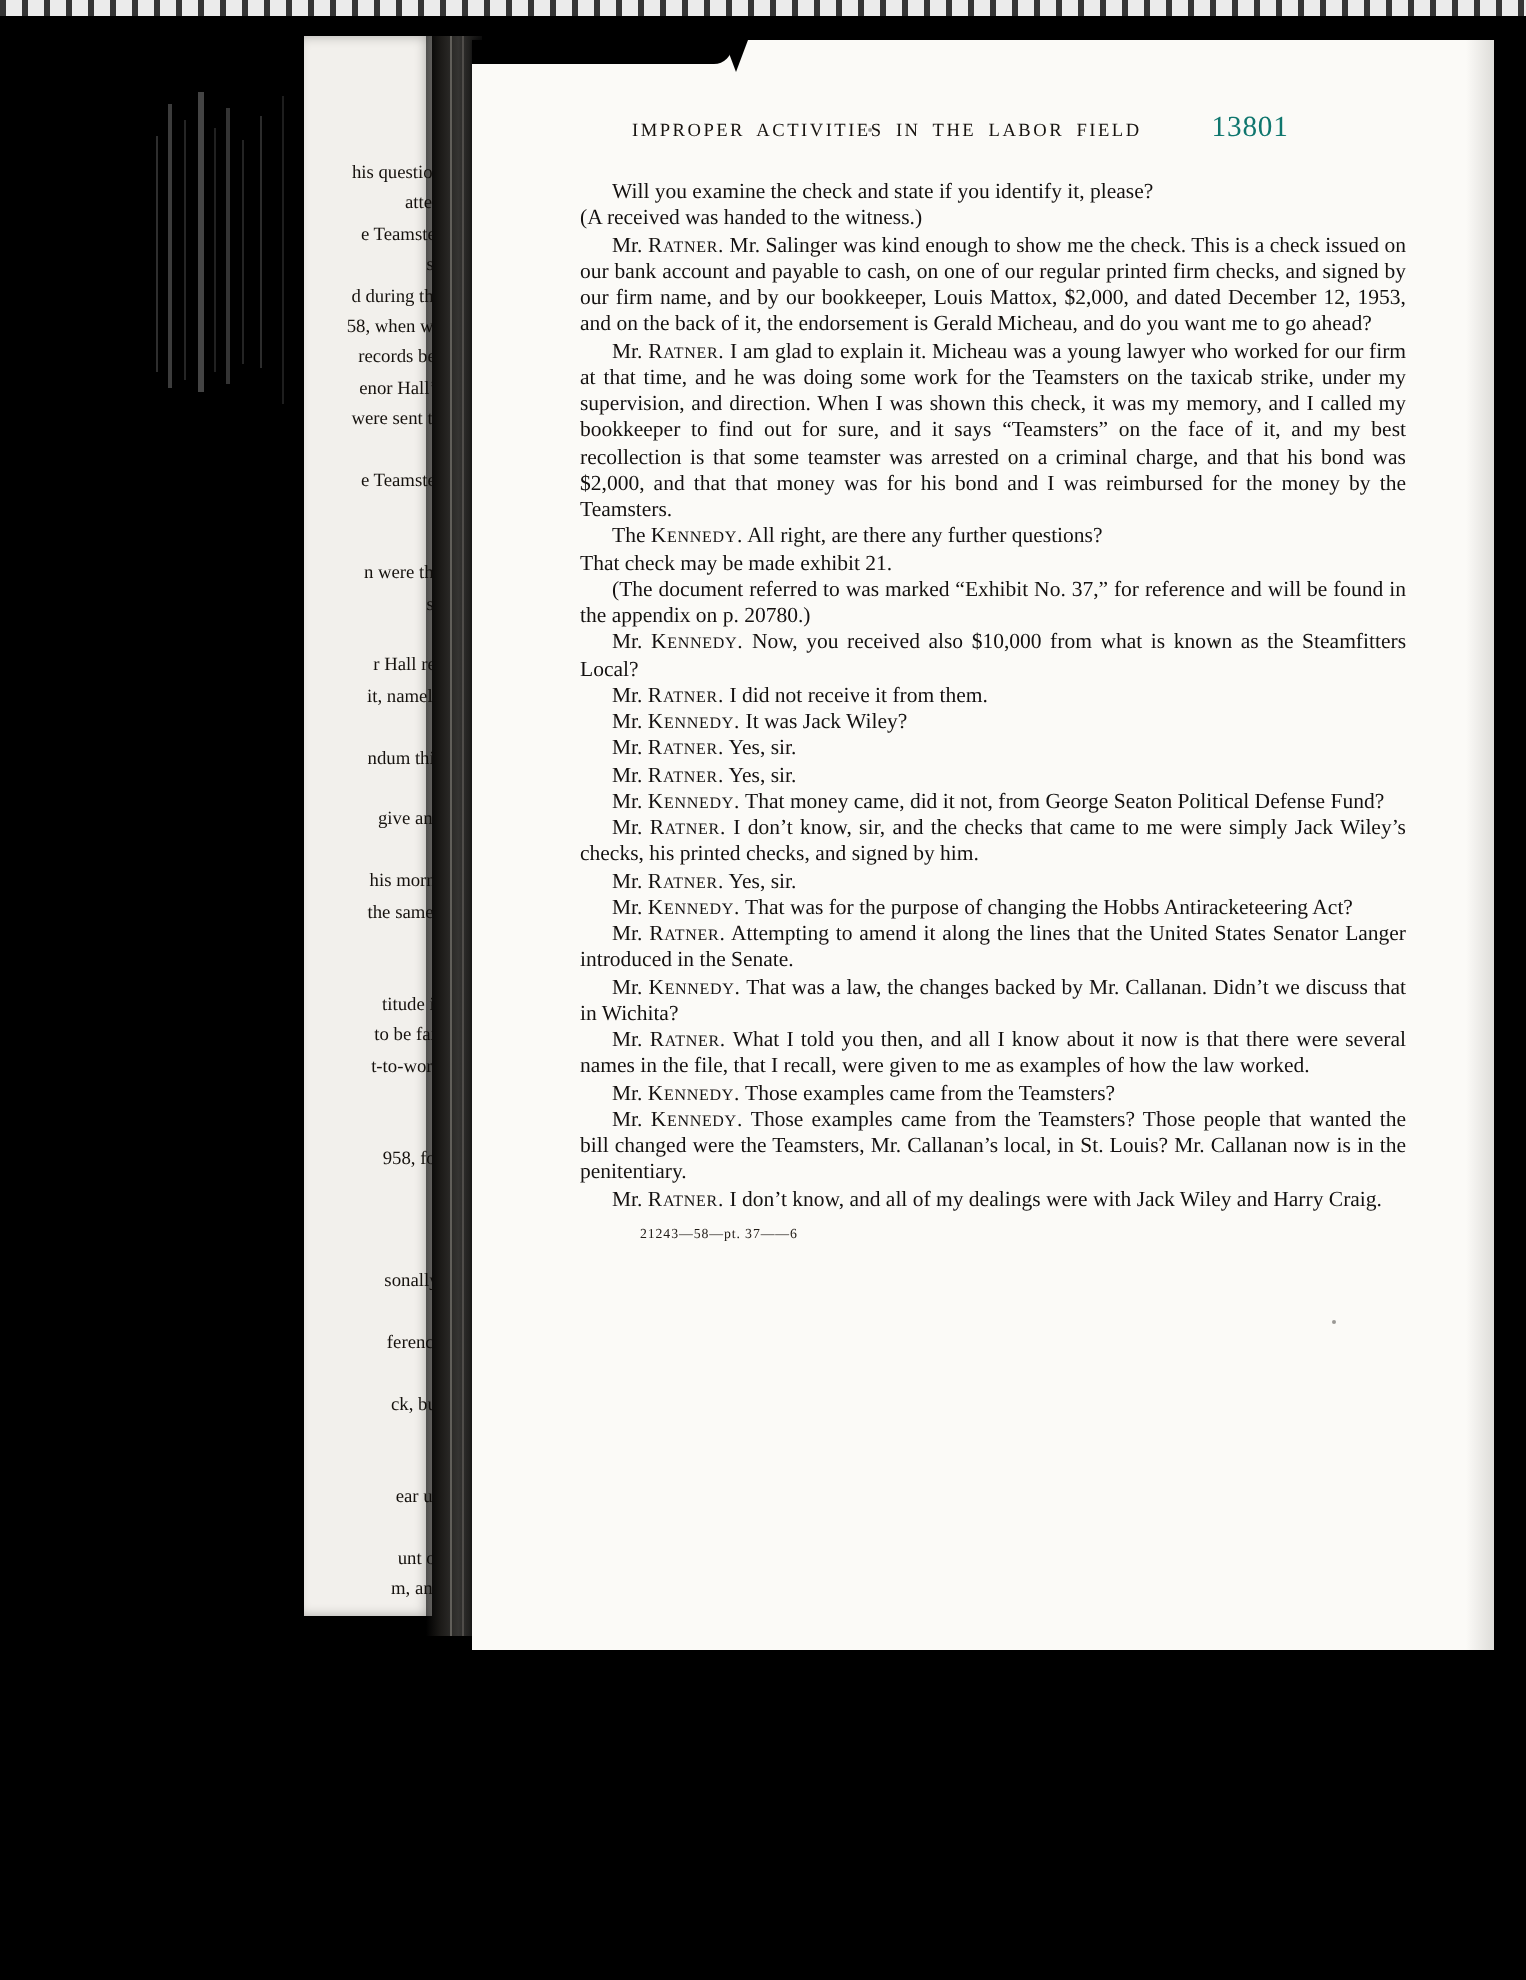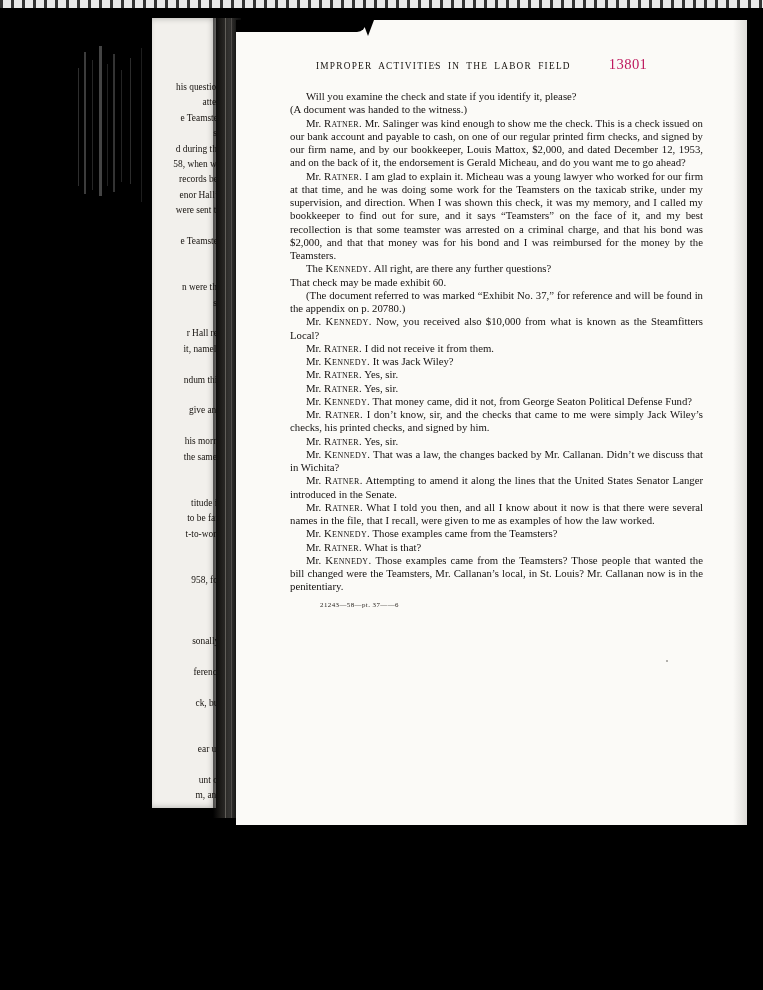--- a/index.html
+++ b/index.html
@@ -147,34 +147,35 @@
     box-sizing: border-box;
   }
 
   
   #running-head {
     display: flex;
     align-items: baseline;
     justify-content: flex-start;
     margin-bottom: 17px;
     padding-left: 26px;
+    gap: 11px;
   }
   #head-title {
     font-size: 9.3px;
     letter-spacing: 1.25px;
     word-spacing: 2.6px;
     color: #17130f;
     font-variant: small-caps;
     text-transform: uppercase;
     white-space: nowrap;
   }
   #head-folio {
-    margin-left: 38px;
+    margin-left: 24px;
     font-size: 14.6px;
-    color: #be185d;
+    color: #0f766e;
     letter-spacing: 0.4px;
     white-space: nowrap;
   }
 
   
   #body-text {
     font-size: 10.75px;
     line-height: 13.25px;
     color: #141110;
     text-align: justify;
@@ -298,40 +299,41 @@
 
     <div id="page-inner">
 
       <div id="running-head">
         <span id="head-title">IMPROPER ACTIVITIES IN THE LABOR FIELD</span>
         <span id="head-folio">13801</span>
       </div>
 
       <div id="body-text">
           <p>Will you examine the check and state if you identify it, please?</p>
-          <p class="flush">(A document was handed to the witness.)</p>
+          <p class="flush">(A received was handed to the witness.)</p>
           <p>Mr. <span class="spkr">Ratner.</span> Mr. Salinger was kind enough to show me the check. This is a check issued on our bank account and payable to cash, on one of our regular printed firm checks, and signed by our firm name, and by our bookkeeper, Louis Mattox, $2,000, and dated December 12, 1953, and on the back of it, the endorsement is Gerald Micheau, and do you want me to go ahead?</p>
           <p>Mr. <span class="spkr">Ratner.</span> I am glad to explain it.  Micheau was a young lawyer who worked for our firm at that time, and he was doing some work for the Teamsters on the taxicab strike, under my supervision, and direction.  When I was shown this check, it was my memory, and I called my bookkeeper to find out for sure, and it says “Teamsters” on the face of it, and my best recollection is that some teamster was arrested on a criminal charge, and that his bond was $2,000, and that that money was for his bond and I was reimbursed for the money by the Teamsters.</p>
           <p>The <span class="spkr">Kennedy.</span>  All right, are there any further questions?</p>
-          <p class="flush">That check may be made exhibit 60.</p>
+          <p class="flush">That check may be made exhibit 21.</p>
           <p>(The document referred to was marked “Exhibit No. 37,” for reference and will be found in the appendix on p. 20780.)</p>
           <p>Mr. <span class="spkr">Kennedy.</span> Now, you received also $10,000 from what is known as the Steamfitters Local?</p>
           <p>Mr. <span class="spkr">Ratner.</span> I did not receive it from them.</p>
           <p>Mr. <span class="spkr">Kennedy.</span> It was Jack Wiley?</p>
           <p>Mr. <span class="spkr">Ratner.</span> Yes, sir.</p>
           <p>Mr. <span class="spkr">Ratner.</span> Yes, sir.</p>
           <p>Mr. <span class="spkr">Kennedy.</span> That money came, did it not, from George Seaton Political Defense Fund?</p>
           <p>Mr. <span class="spkr">Ratner.</span> I don’t know, sir, and the checks that came to me were simply Jack Wiley’s checks, his printed checks, and signed by him.</p>
           <p>Mr. <span class="spkr">Ratner.</span> Yes, sir.</p>
+          <p>Mr. <span class="spkr">Kennedy.</span> That was for the purpose of changing the Hobbs Antiracketeering Act?</p>
+          <p>Mr. <span class="spkr">Ratner.</span> Attempting to amend it along the lines that the United States Senator Langer introduced in the Senate.</p>
           <p>Mr. <span class="spkr">Kennedy.</span> That was a law, the changes backed by Mr. Callanan. Didn’t we discuss that in Wichita?</p>
-          <p>Mr. <span class="spkr">Ratner.</span> Attempting to amend it along the lines that the United States Senator Langer introduced in the Senate.</p>
           <p>Mr. <span class="spkr">Ratner.</span> What I told you then, and all I know about it now is that there were several names in the file, that I recall, were given to me as examples of how the law worked.</p>
           <p>Mr. <span class="spkr">Kennedy.</span> Those examples came from the Teamsters?</p>
-          <p>Mr. <span class="spkr">Ratner.</span>  What is that?</p>
           <p>Mr. <span class="spkr">Kennedy.</span> Those examples came from the Teamsters?  Those people that wanted the bill changed were the Teamsters, Mr. Callanan’s local, in St. Louis?  Mr. Callanan now is in the penitentiary.</p>
+          <p>Mr. <span class="spkr">Ratner.</span> I don’t know, and all of my dealings were with Jack Wiley and Harry Craig.</p>
         </div>
 
       <div id="imprint">21243—58—pt. 37——6</div>
 
     </div>
   </div>
 
 </div>
 
 </body></html>

